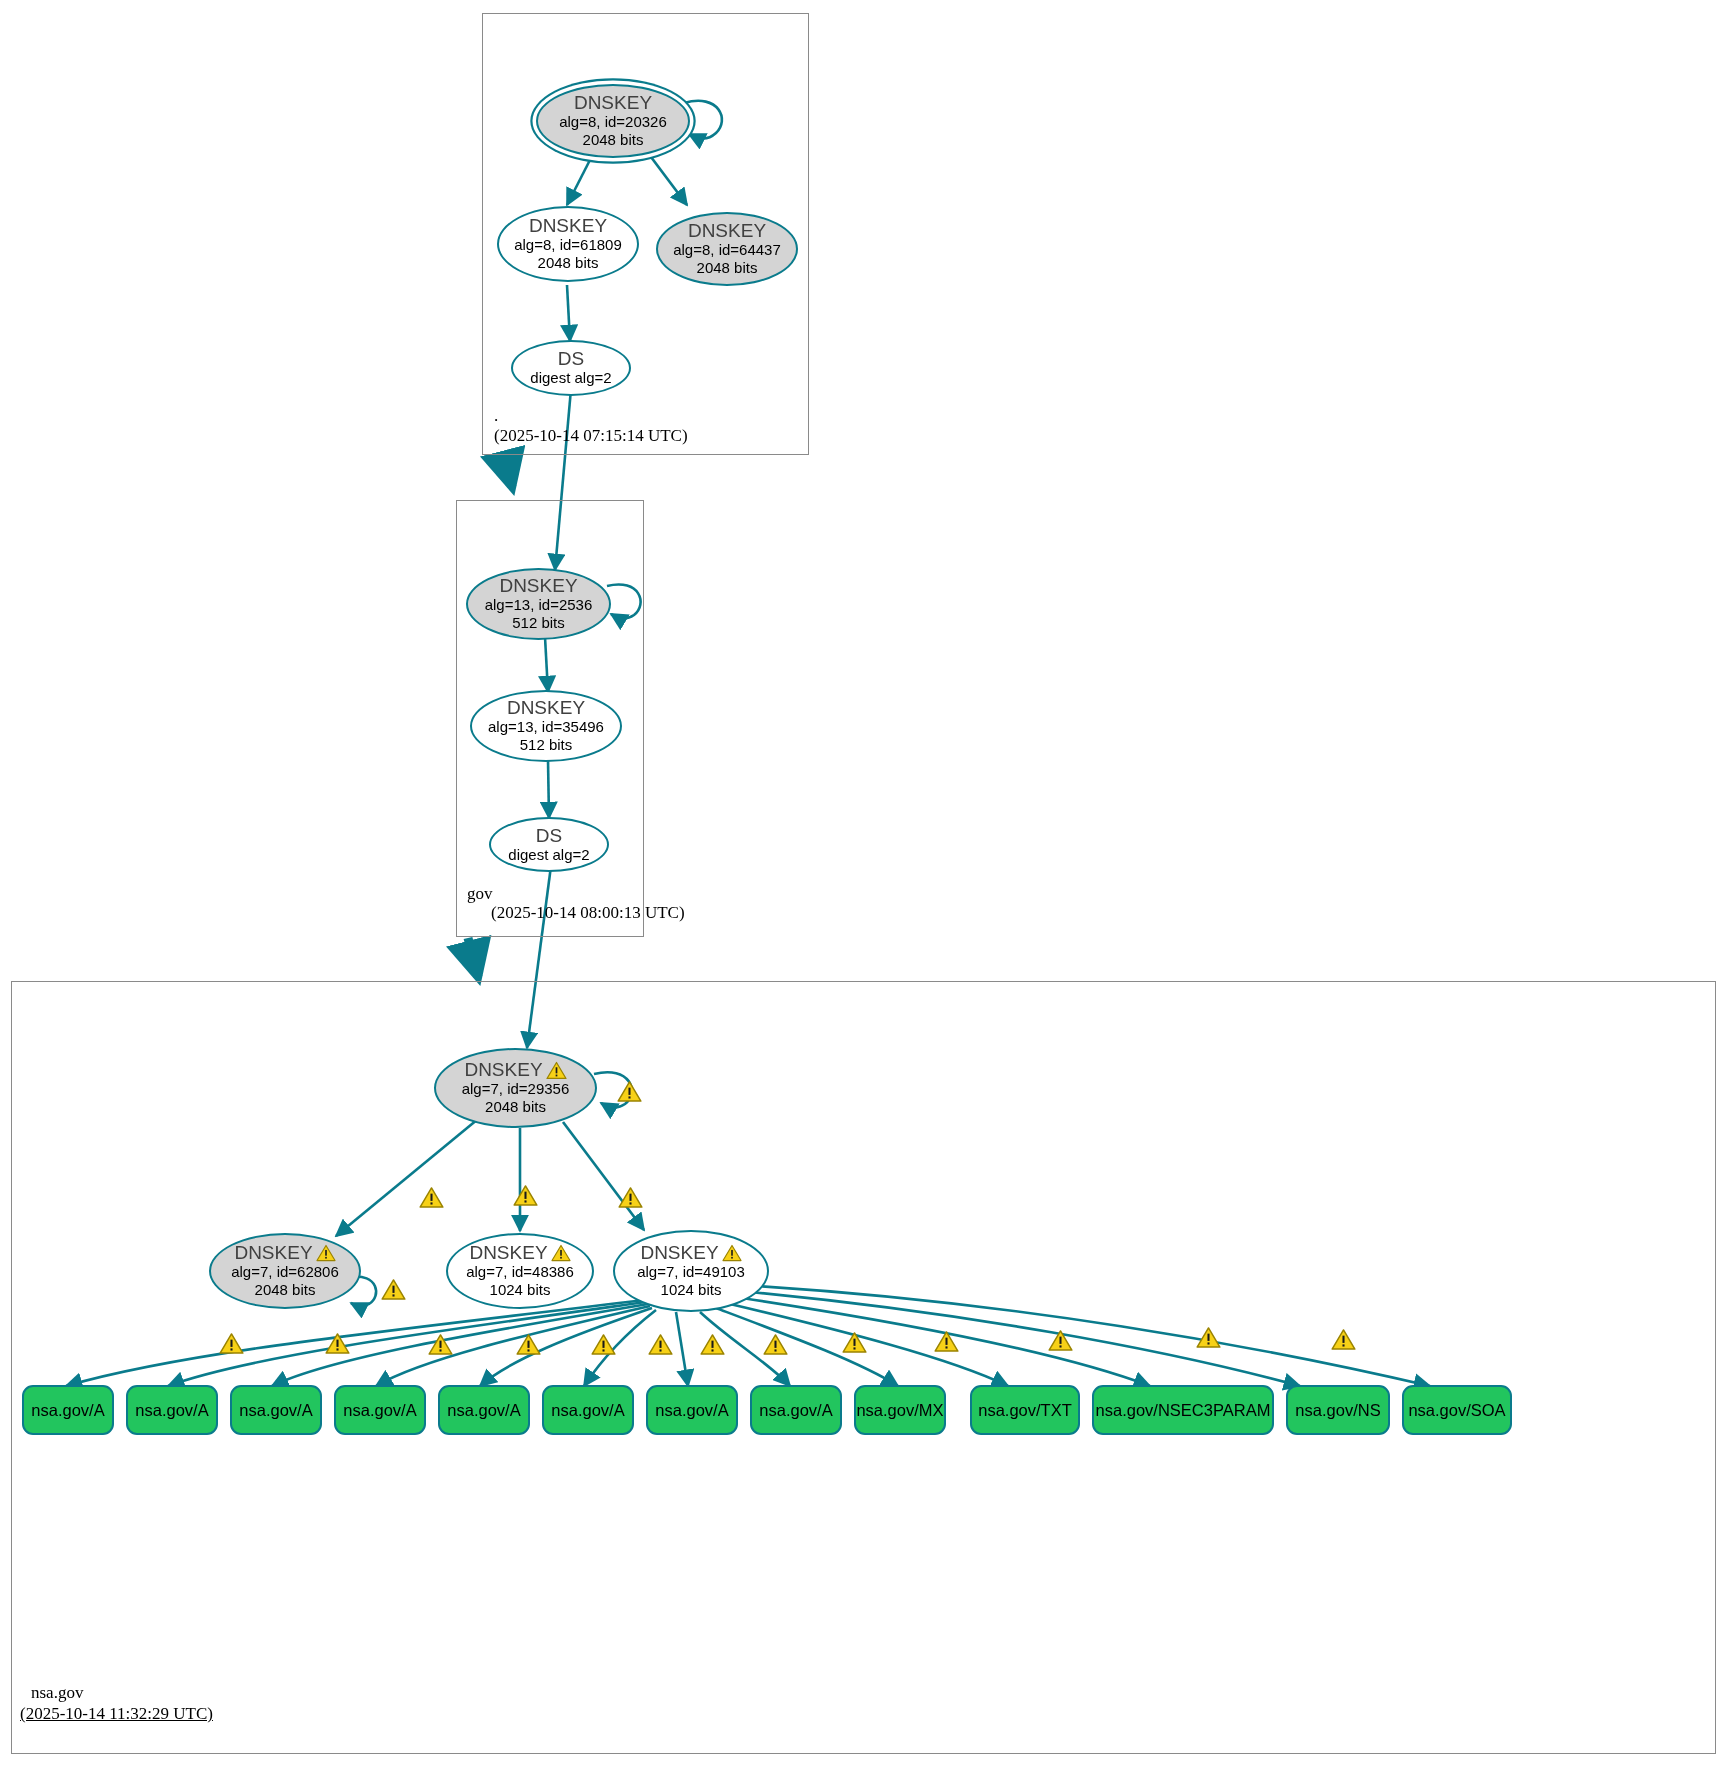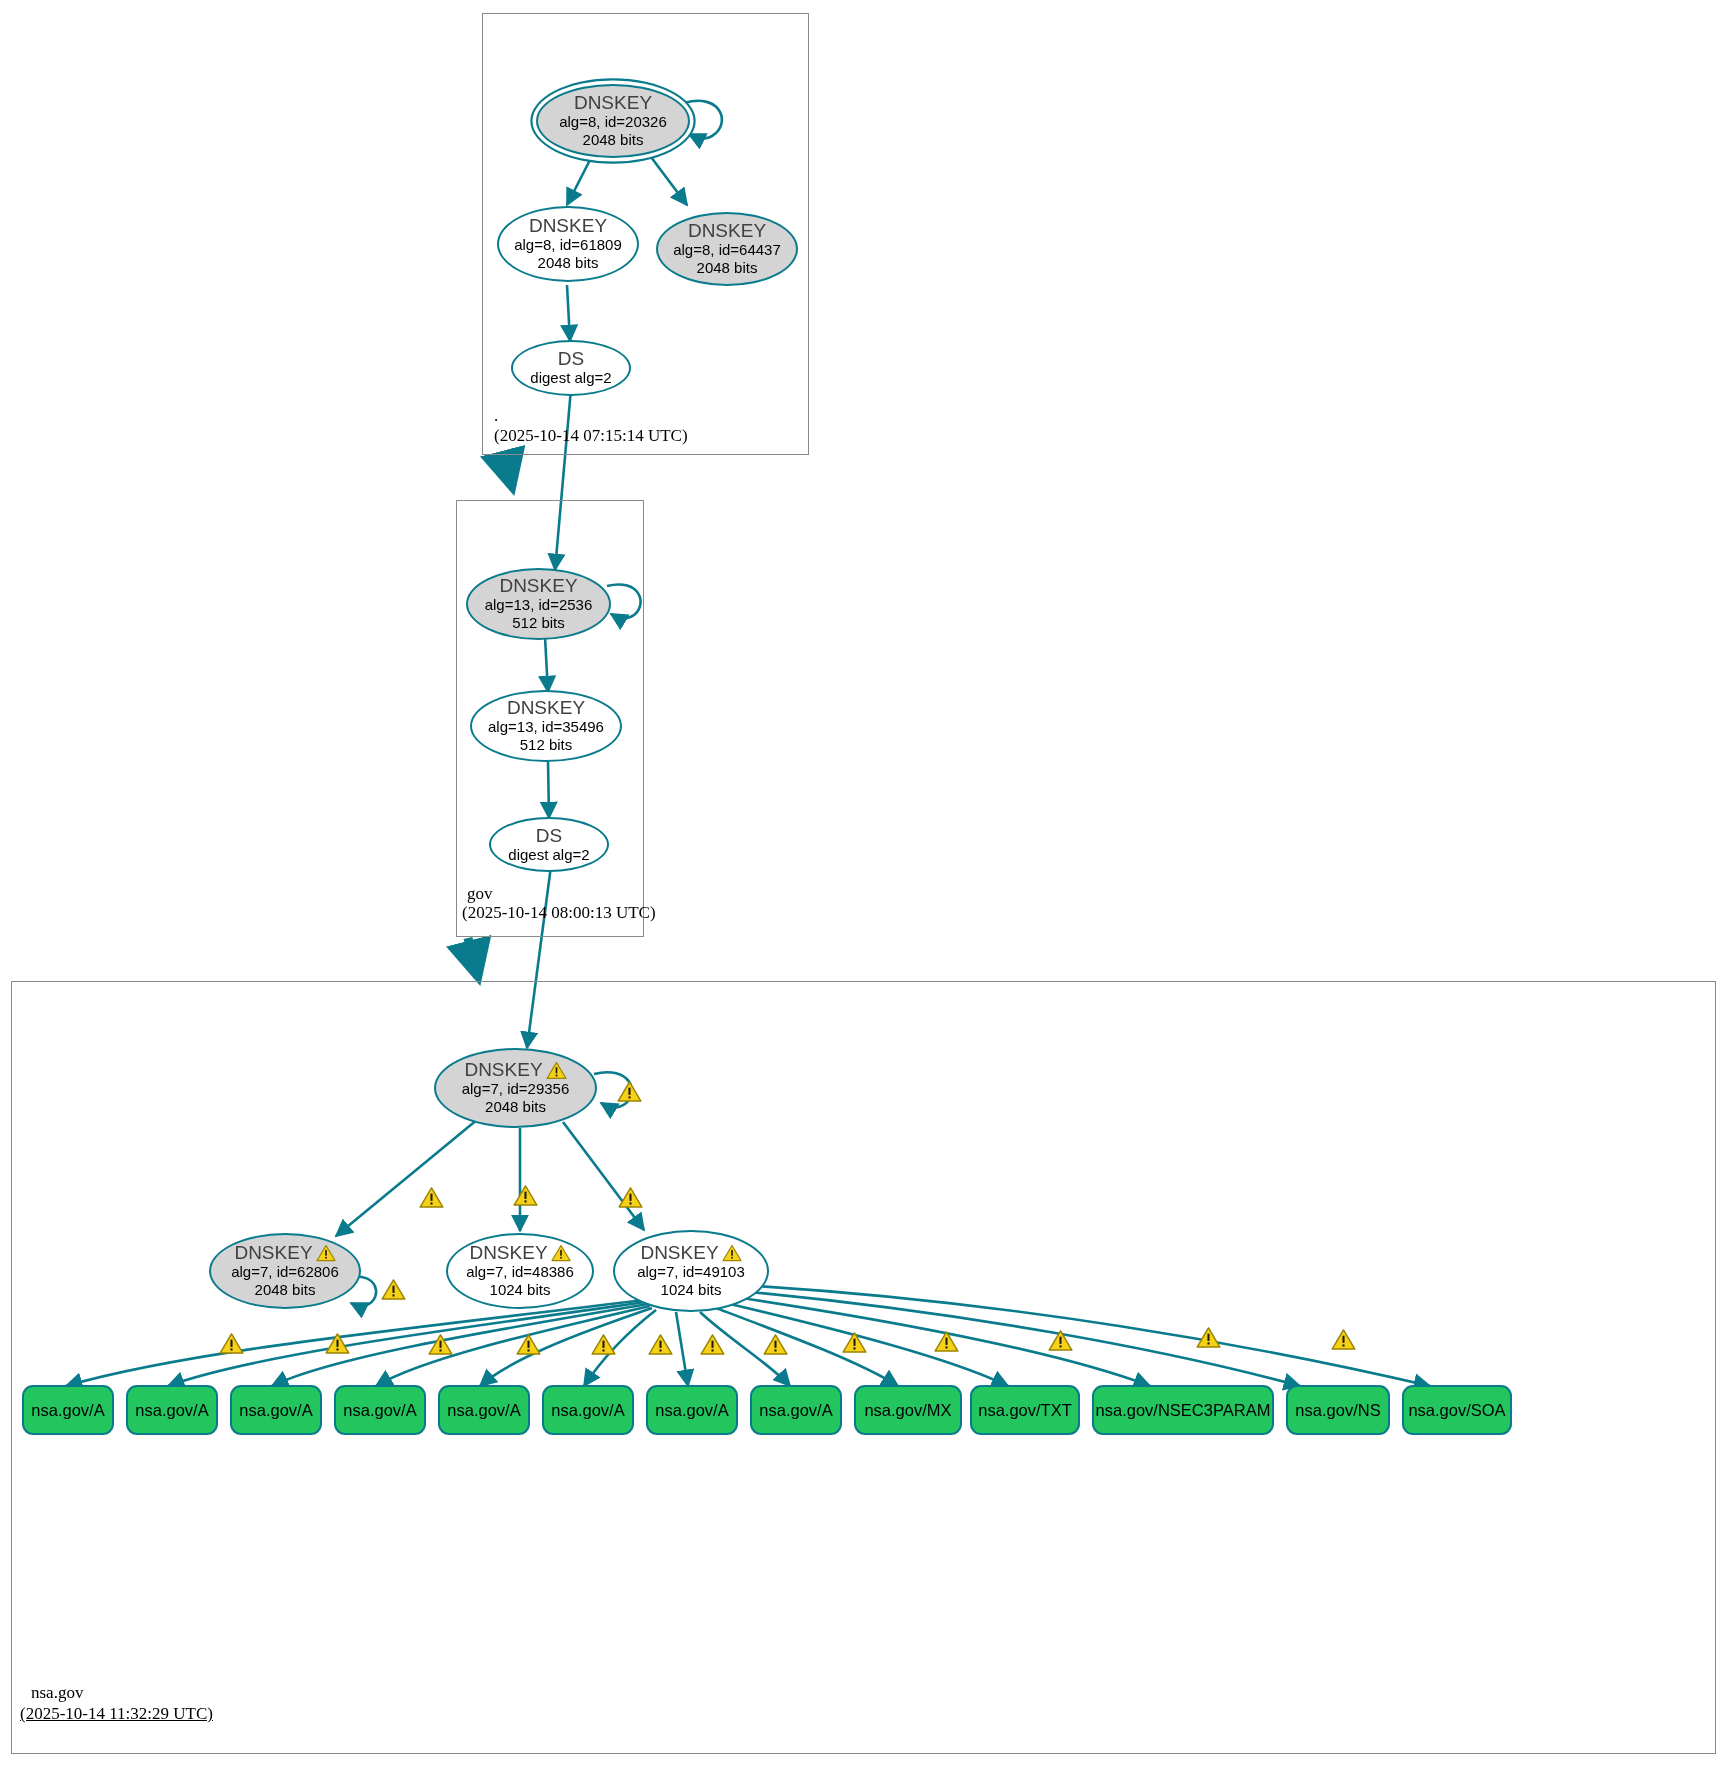--- a/index.html
+++ b/index.html
@@ -123,21 +123,21 @@
 
   <div class="node ell" style="left:511px;top:340px;width:120px;height:56px;">
     <div class="nodetitle">
       <span>DS</span>
     </div>
     <div class="nodesub">digest alg=2</div>
   </div>
 
   <div class="zonebox" style="left:456px;top:500px;width:188px;height:437px;"></div>
   <div class="zonelabel" style="left:467px;top:884px;">gov</div>
-  <div class="zonetime" style="left:462px;top:903px;">(2025-10-14 08:00:13 UTC)</div>
+  <div class="zonetime" style="left:491px;top:903px;">(2025-10-14 08:00:13 UTC)</div>
 
   <div class="node ell shaded" style="left:466px;top:568px;width:145px;height:72px;">
     <div class="nodetitle">
       <span>DNSKEY</span>
     </div>
     <div class="nodesub">alg=13, id=2536</div>
     <div class="nodesub">512 bits</div>
   </div>
 
   <div class="node ell" style="left:470px;top:690px;width:152px;height:72px;">
@@ -369,21 +369,21 @@
   </div>
   <div class="rrset" style="left:542px;top:1385px;width:92px;height:50px;">
     <span>nsa.gov/A</span>
   </div>
   <div class="rrset" style="left:646px;top:1385px;width:92px;height:50px;">
     <span>nsa.gov/A</span>
   </div>
   <div class="rrset" style="left:750px;top:1385px;width:92px;height:50px;">
     <span>nsa.gov/A</span>
   </div>
-  <div class="rrset" style="left:854px;top:1385px;width:108px;height:50px;">
+  <div class="rrset" style="left:854px;top:1385px;width:92px;height:50px;">
     <span>nsa.gov/MX</span>
   </div>
   <div class="rrset" style="left:970px;top:1385px;width:110px;height:50px;">
     <span>nsa.gov/TXT</span>
   </div>
   <div class="rrset" style="left:1092px;top:1385px;width:182px;height:50px;">
     <span>nsa.gov/NSEC3PARAM</span>
   </div>
   <div class="rrset" style="left:1286px;top:1385px;width:104px;height:50px;">
     <span>nsa.gov/NS</span>

